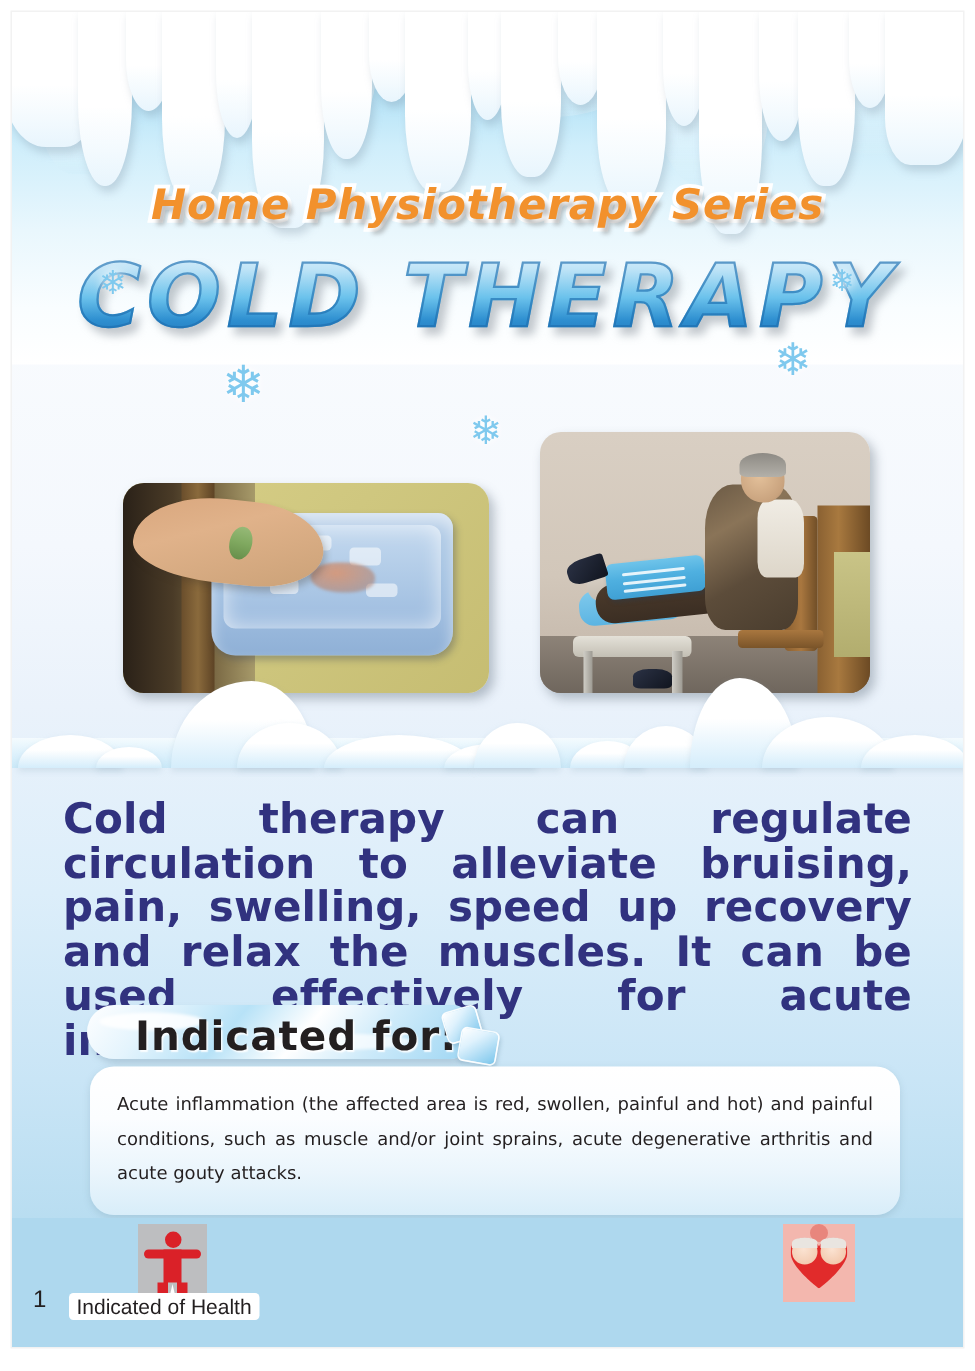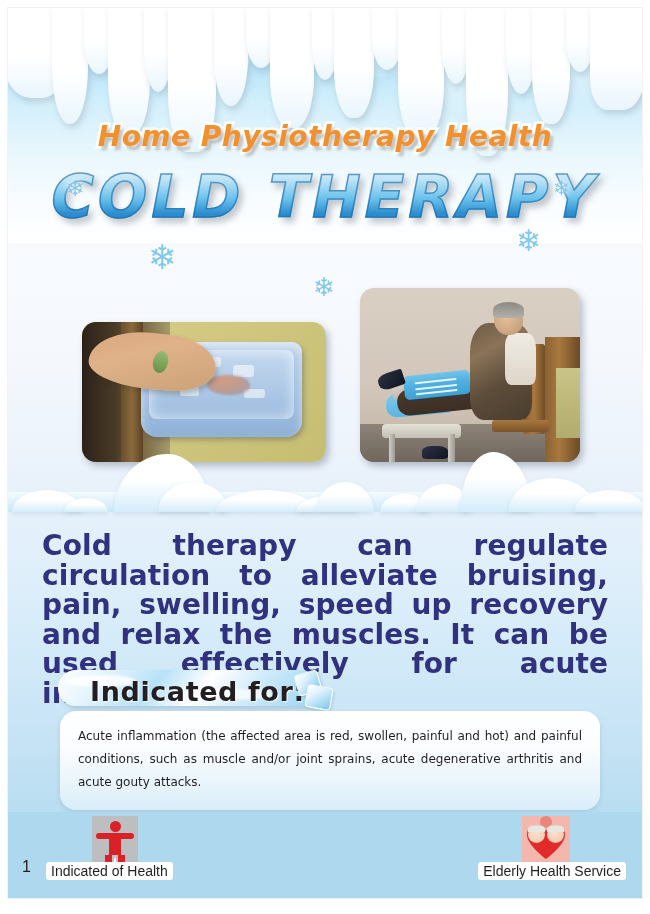--- a/index.html
+++ b/index.html
@@ -310,21 +310,21 @@
       <div class="icicle" style="left:364px;width:30px;height:64px;border-radius:0 0 50% 50%;"></div>
       <div class="icicle" style="left:390px;width:46px;height:132px;border-radius:0 0 40% 40%;"></div>
       <div class="icicle" style="left:434px;width:28px;height:78px;border-radius:0 0 50% 50%;"></div>
       <div class="icicle" style="left:458px;width:42px;height:150px;border-radius:0 0 42% 42%;"></div>
       <div class="icicle" style="left:498px;width:30px;height:88px;border-radius:0 0 50% 50%;"></div>
       <div class="icicle" style="left:524px;width:38px;height:118px;border-radius:0 0 44% 44%;"></div>
       <div class="icicle" style="left:558px;width:28px;height:66px;border-radius:0 0 50% 50%;"></div>
       <div class="icicle" style="left:582px;width:56px;height:104px;border-radius:0 0 40% 30%;"></div>
     </div>
 
-    <div class="series-title">Home Physiotherapy Health</div>
+    <div class="series-title">Home Physiotherapy Series</div>
     <div class="main-title">COLD THERAPY</div>
 
     <div class="flake" style="left:140px;top:232px;font-size:34px;">❄</div>
     <div class="flake" style="left:305px;top:266px;font-size:26px;">❄</div>
     <div class="flake" style="left:508px;top:218px;font-size:30px;">❄</div>
     <div class="flake" style="left:58px;top:170px;font-size:22px;">❄</div>
     <div class="flake" style="left:545px;top:170px;font-size:20px;">❄</div>
 
     <div class="photo" style="left:74px;top:314px;width:244px;height:140px;">
       <div class="p1-table"></div>
@@ -412,17 +412,16 @@
       <div class="foot-text" style="left:38px;bottom:18px;">Indicated of Health</div>
 
       <div class="ehs">
         <div class="ehs-topdot"></div>
         <div class="ehs-heart"></div>
         <div class="ehs-f1"></div>
         <div class="ehs-hair" style="left:6px;"></div>
         <div class="ehs-f2"></div>
         <div class="ehs-hair" style="right:6px;"></div>
       </div>
-      <div class="foot-text" style="right:16px;bottom:18px;">Elderly Health Service</div>
     </div>
 
   </div>
 </div>
 
 </body></html>

